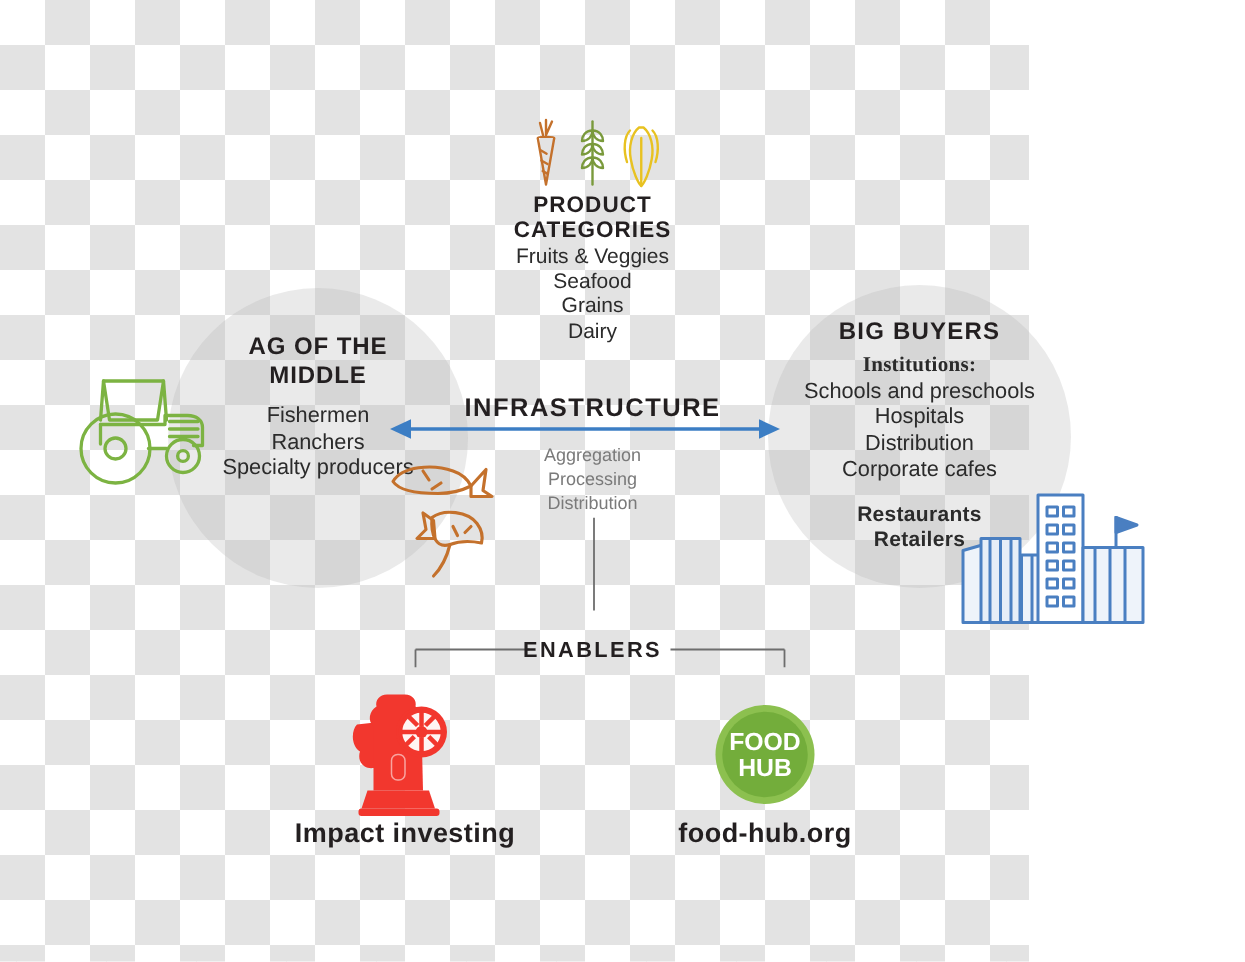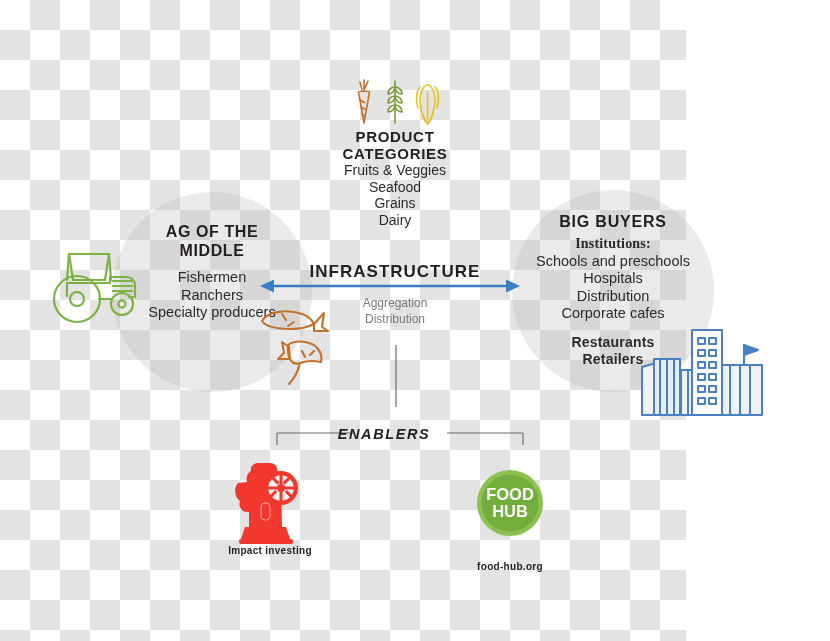--- a/index.html
+++ b/index.html
@@ -74,29 +74,29 @@
 
   
   #bb-block { left: 512px; top: 212px; width: 202px; }
   #bb-block .hd { font-size: 16px; line-height: 19px; letter-spacing: 0.8px;}
   #bb-block .inst-head { margin-top: 4px; font-family: Liberation Serif, serif; }
   #bb-block .rr { margin-top: 11px; }
   #buildings-icon { position: absolute; left: 640px; top: 318px; width: 124px; height: 98px; }
 
   
   #enablers-connectors { position: absolute; left: 255px; top: 345px; width: 300px; height: 100px; }
-  #enablers-title { left: 294px; top: 425px; width: 180px; font-style: italic; }
+  #enablers-title { left: 305px; top: 425px; width: 180px; }
   #enablers-title .hd { font-size: 14.5px; letter-spacing: 1.6px; }
 
   #hydrant-icon { position: absolute; left: 232px; top: 457px; width: 74px; height: 90px; }
   #foodhub-logo  { position: absolute; left: 476px; top: 469px; width: 68px; height: 68px; }
 
   #impact-label { left: 186px; top: 545px; width: 168px; }
-  #foodhub-label { left: 434px; top: 561px; width: 152px; }
-  .cap { font-weight: bold; font-size: 10px; letter-spacing: 0.3px; color: #231f20; }
+  #foodhub-label { left: 434px; top: 545px; width: 152px; }
+  .cap { font-weight: bold; font-size: 18px; letter-spacing: 0.3px; color: #231f20; }
 </style>
 </head>
 <body>
 
 <div id="diagram-root">
 
   <div class="halo" id="halo-left"></div>
   <div class="halo" id="halo-right"></div>
 
   <div id="veg-icons">
@@ -191,20 +191,21 @@
   <div id="infra-arrow">
     <svg width="260" height="18" viewBox="0 0 260 18" xmlns="http://www.w3.org/2000/svg">
       <line x1="12" y1="9" x2="248" y2="9" stroke="#3c7ec4" stroke-width="2.4"></line>
       <polygon points="0,9 14,2.5 14,15.5" fill="#3c7ec4"></polygon>
       <polygon points="260,9 246,2.5 246,15.5" fill="#3c7ec4"></polygon>
     </svg>
   </div>
 
   <div class="block" id="infra-list">
     <div class="sub-grey">Aggregation</div>
+    <div class="sub-grey">Processing</div>
     <div class="sub-grey">Distribution</div>
   </div>
 
   <div class="block" id="bb-block">
     <div class="hd">BIG BUYERS</div>
     <div class="line bold inst-head">Institutions:</div>
     <div class="line">Schools and preschools</div>
     <div class="line">Hospitals</div>
     <div class="line">Distribution</div>
     <div class="line">Corporate cafes</div>

